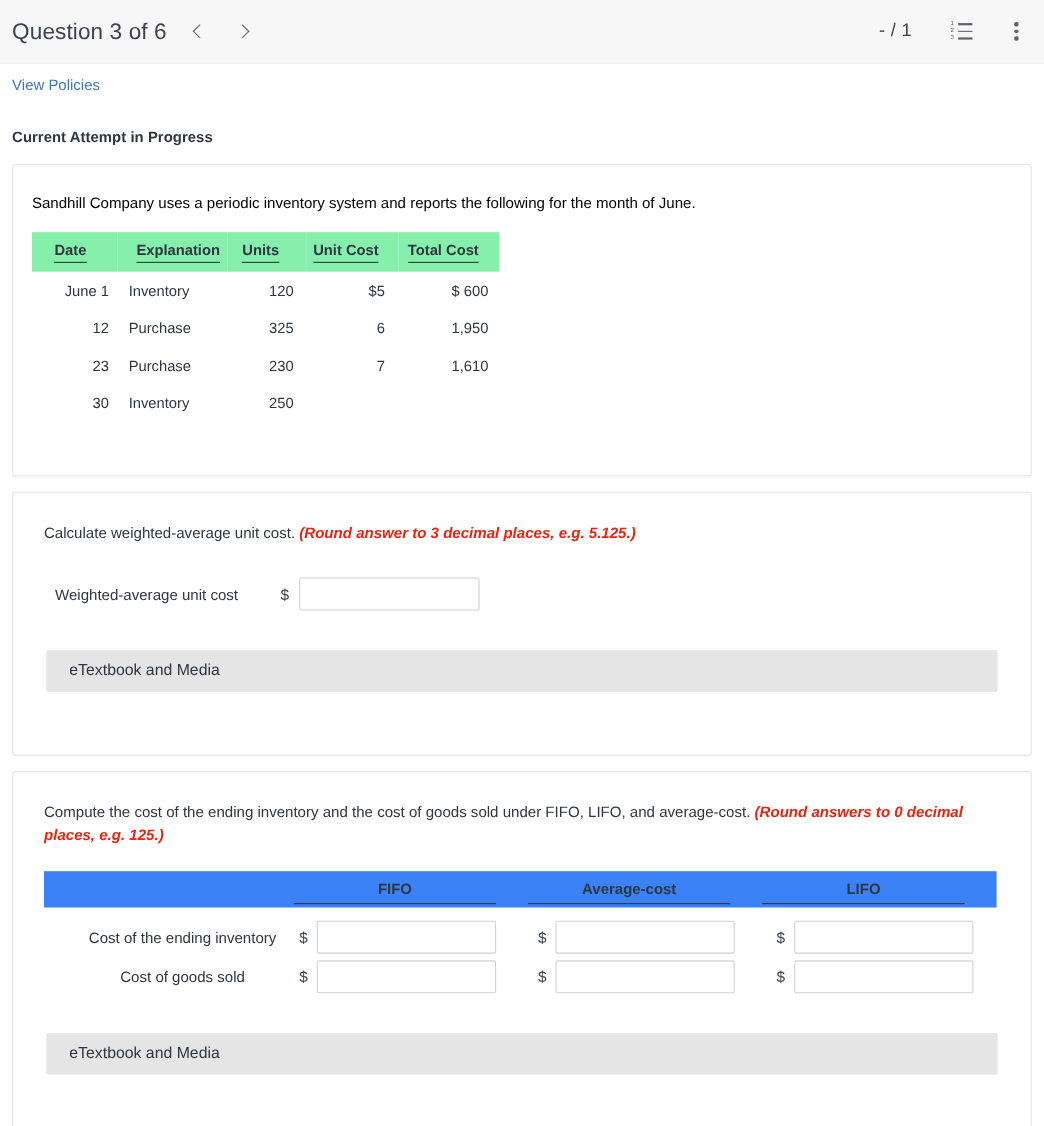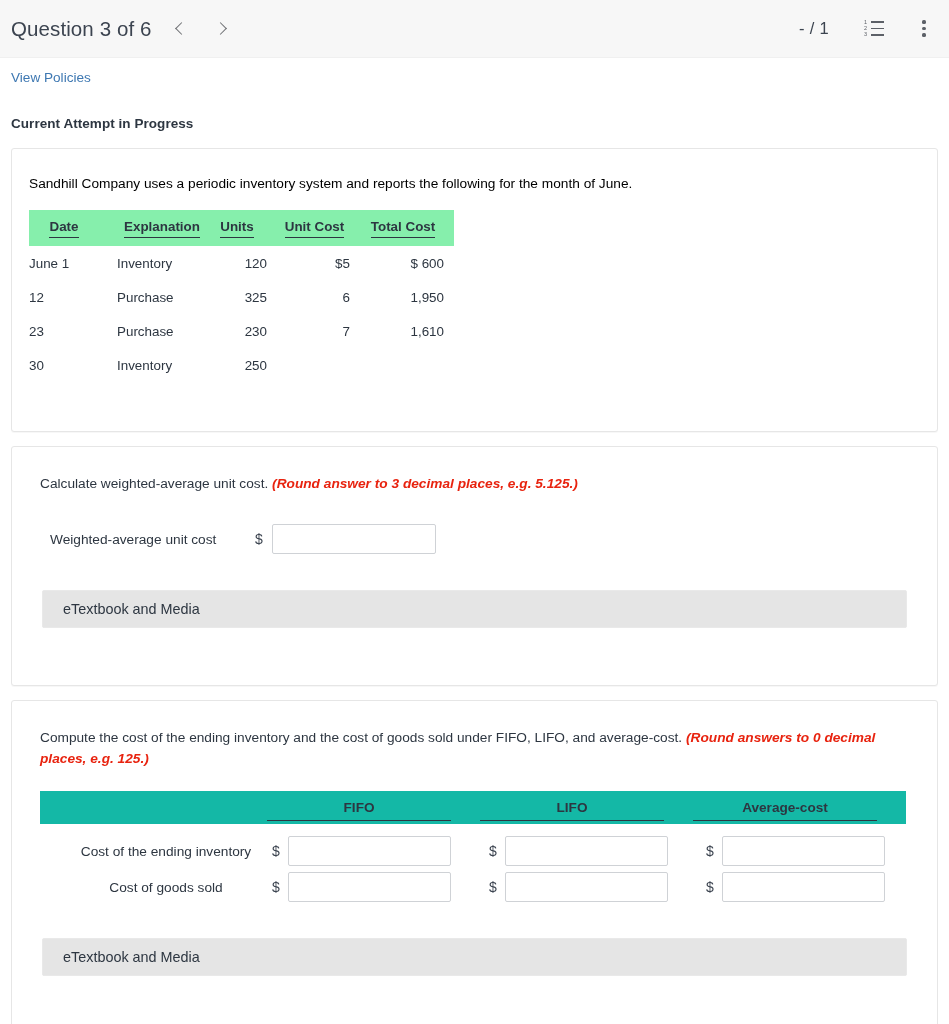--- a/index.html
+++ b/index.html
@@ -122,21 +122,21 @@
     display: inline-block;
     border-bottom: 1.3px solid #2d3641;
     padding-bottom: 3px;
   }
   table.inv tbody td {
     font-size: 13.4px;
     color: #2d3641;
     padding: 10px 0 9px 0;
     white-space: nowrap;
   }
-  .c-date  { width: 78px; text-align: left; padding-right: 8px !important; }
+  .c-date  { width: 78px; text-align: right; padding-right: 8px !important; }
   .c-expl  { width: 100px; text-align: left; padding-left: 10px !important; }
   .c-units { width: 72px; text-align: right; padding-right: 12px !important; }
   .c-uc    { width: 83px; text-align: right; padding-right: 12px !important; }
   .c-tc    { width: 92px; text-align: right; padding-right: 10px !important; }
 
   
   .prompt {
     font-size: 13.7px;
     color: #2d3641;
     line-height: 1.55;
@@ -180,21 +180,21 @@
     display: flex; align-items: center;
     padding-left: 20px;
     font-size: 14.4px;
     color: #2d3641;
     cursor: pointer;
   }
 
   
   .fifo-wrap { padding: 22px 0 0 28px; }
   .fifo-head {
-    background: #14b8a6;
+    background: #3b82f6;
     height: 33px;
     width: 866px;
     display: flex; align-items: flex-end;
   }
   .fh-spacer { width: 232px; }
   .fh-col {
     width: 188px;
     text-align: center;
     font-size: 13.6px;
     font-weight: bold;
@@ -325,25 +325,25 @@
         <span class="hint">(Round answers to 0 decimal places, e.g. 125.)</span>
       </div>
 
       <div class="fifo-wrap">
         <div class="fifo-head">
           <div class="fh-spacer"></div>
           <div class="fh-col">
               <span>FIFO</span>
             </div>
           <div class="fh-col">
+              <span>Average-cost</span>
+            </div>
+          <div class="fh-col">
               <span>LIFO</span>
             </div>
-          <div class="fh-col">
-              <span>Average-cost</span>
-            </div>
         </div>
 
         <div class="fifo-row r1">
           <div class="fr-label">Cost of the ending inventory</div>
           <div class="fr-cell">
             <span class="dollar">$</span>
             <input class="ansbox w163" type="text" value="" style="">
           </div>
           <div class="fr-cell">
             <span class="dollar">$</span>

